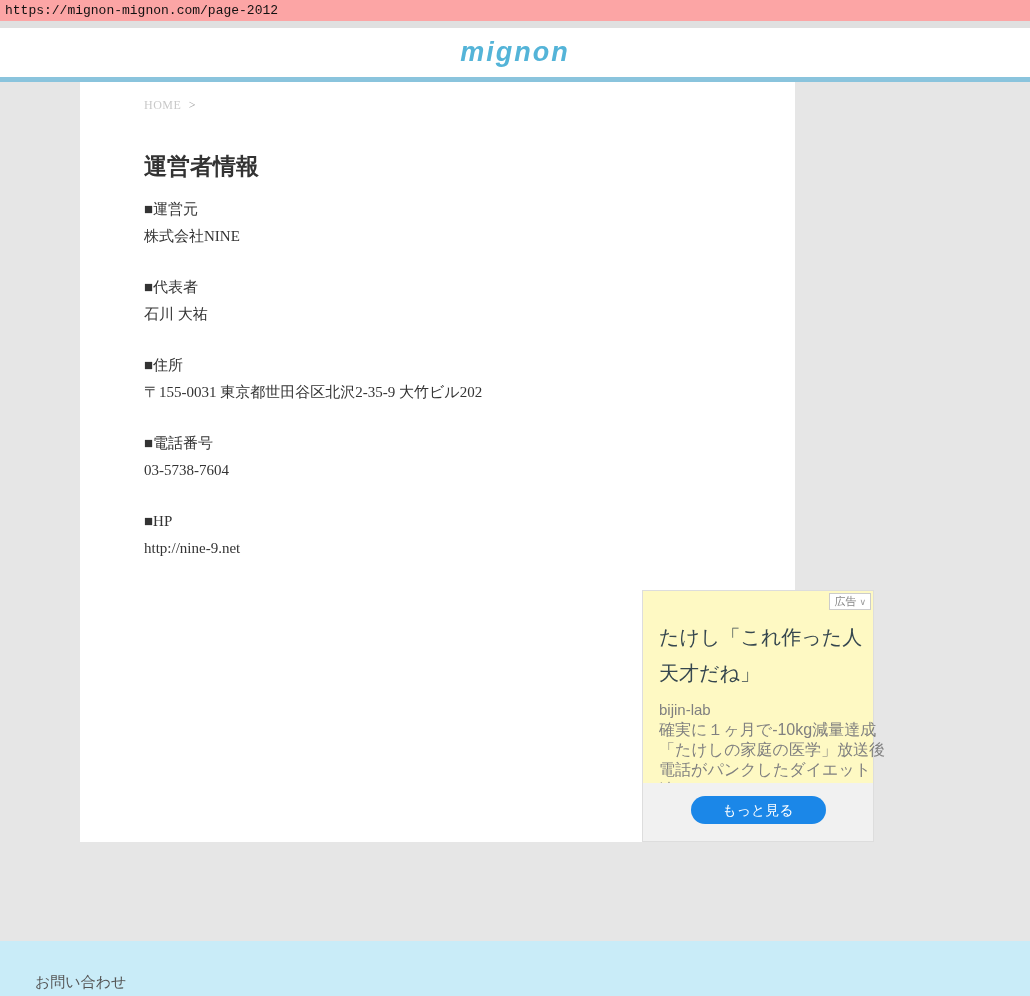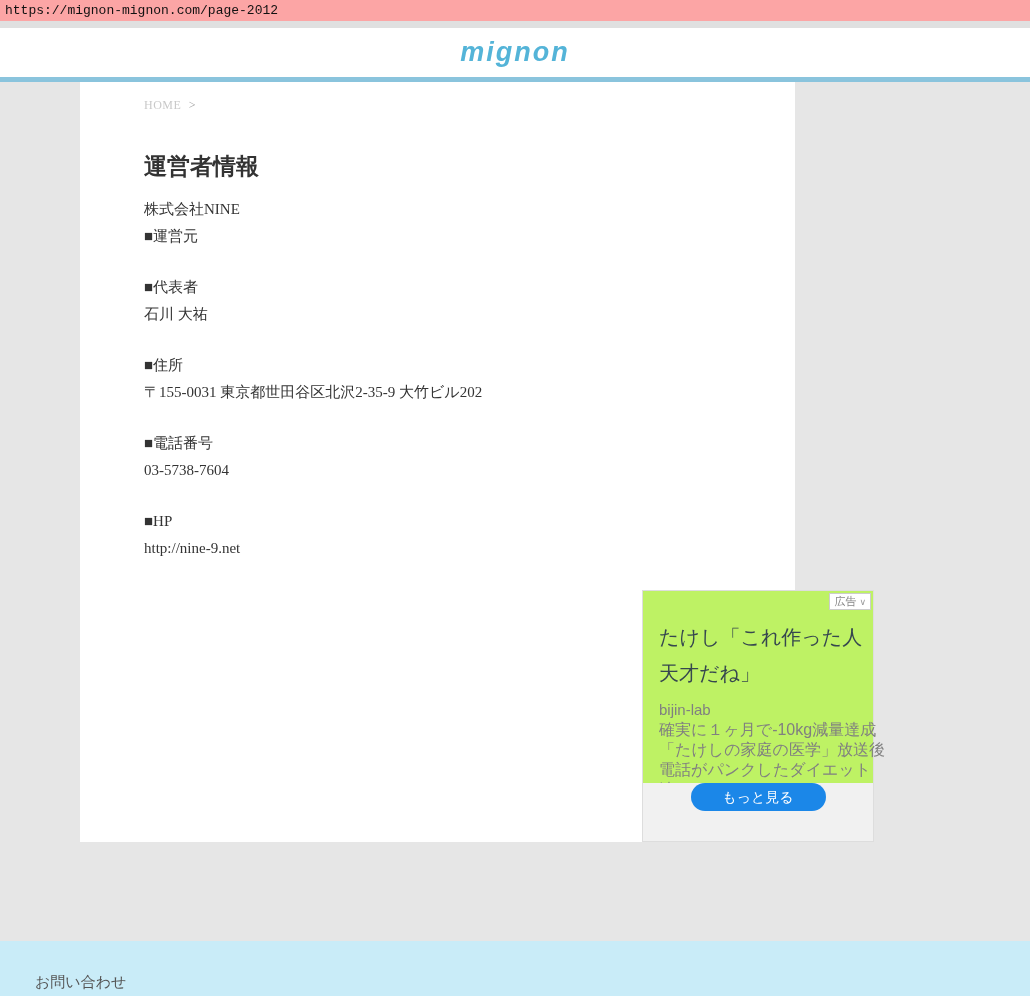--- a/index.html
+++ b/index.html
@@ -26,28 +26,28 @@
   .breadcrumb { font-size:12px; color:#999999; letter-spacing:0.5px; }
   .breadcrumb .home { color:#c9c9c9; cursor:pointer; }
   .breadcrumb .sep { color:#999999; margin-left:4px; }
 
   .page-title { margin-top:38px; font-size:23px; font-weight:bold; color:#333333; }
 
   .sections { margin-top:14px; }
   .section { margin-bottom:24px; font-size:15px; line-height:27px; color:#333333; }
 
   
-  .ad-panel { position:absolute; top:590px; left:642px; width:232px; height:252px; background:#bef264; border:1px solid #dddddd; }
+  .ad-panel { position:absolute; top:590px; left:642px; width:232px; height:252px; background:#fef9c3; border:1px solid #dddddd; }
   .ad-badge { position:absolute; top:2px; right:2px; height:17px; padding:0 4px; background:#ffffff; border:1px solid #cccccc; font-size:11px; line-height:15px; color:#888888; cursor:pointer; }
   .ad-badge .chev { font-size:9px; color:#999999; margin-left:3px; }
   .ad-headline { margin:28px 16px 0 16px; width:214px; font-size:20px; line-height:36px; color:#36474f; cursor:pointer; }
   .ad-source { margin:10px 16px 0 16px; font-size:15px; color:#808080; }
   .ad-desc { margin:2px 16px 0 16px; width:228px; font-size:16px; line-height:20px; color:#808080; }
   .ad-footer { position:absolute; bottom:0; left:0; width:100%; height:58px; background:#f1f1f1; text-align:center; }
-  .cta-button { display:inline-block; width:135px; height:28px; line-height:28px; border:none; border-radius:14px; background:#1b87e8; color:#ffffff; font-size:14px; font-family:"Liberation Sans", sans-serif; text-align:center; cursor:pointer; }
+  .cta-button { display:inline-block; margin-top:13px; width:135px; height:28px; line-height:28px; border:none; border-radius:14px; background:#1b87e8; color:#ffffff; font-size:14px; font-family:"Liberation Sans", sans-serif; text-align:center; cursor:pointer; }
 
   
   .site-footer { position:absolute; top:941px; left:0; width:1030px; height:55px; background:#c9ecf8; }
   .contact-link { position:absolute; top:32px; left:35px; font-size:15px; color:#555555; cursor:pointer; }
 </style>
 </head>
 <body>
 
 <div class="url-strip">
   <span class="url-text">https://mignon-mignon.com/page-2012</span>
@@ -62,22 +62,22 @@
 <div class="content-panel">
   <div class="breadcrumb">
     <span class="home">HOME</span>
     <span class="sep">&gt;</span>
   </div>
 
   <h1 class="page-title">運営者情報</h1>
 
   <div class="sections">
     <div class="section">
+      <div>■運営元</div>
       <div>株式会社NINE</div>
-      <div>■運営元</div>
     </div>
     <div class="section">
       <div>■代表者</div>
       <div>石川 大祐</div>
     </div>
     <div class="section">
       <div>■住所</div>
       <div>〒155-0031 東京都世田谷区北沢2-35-9 大竹ビル202</div>
     </div>
     <div class="section">

